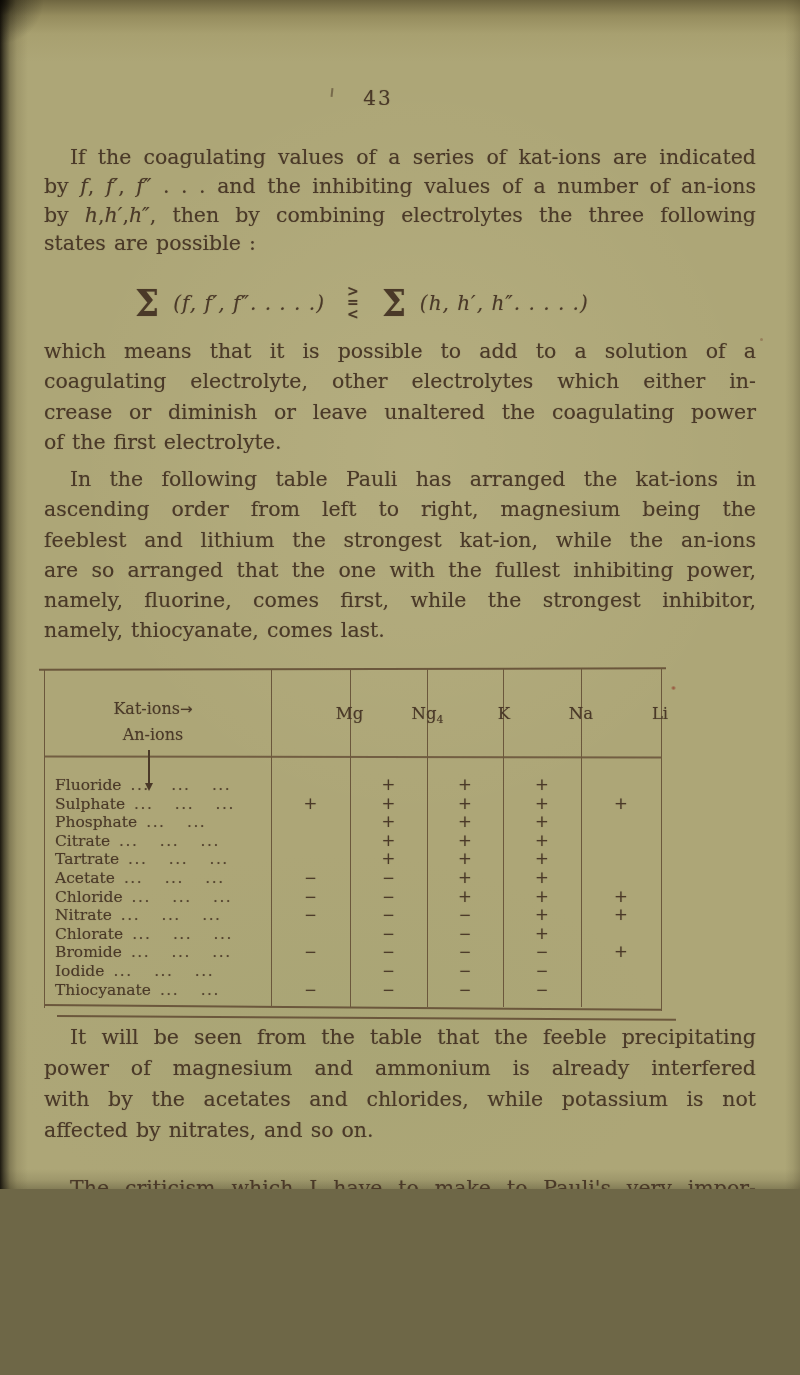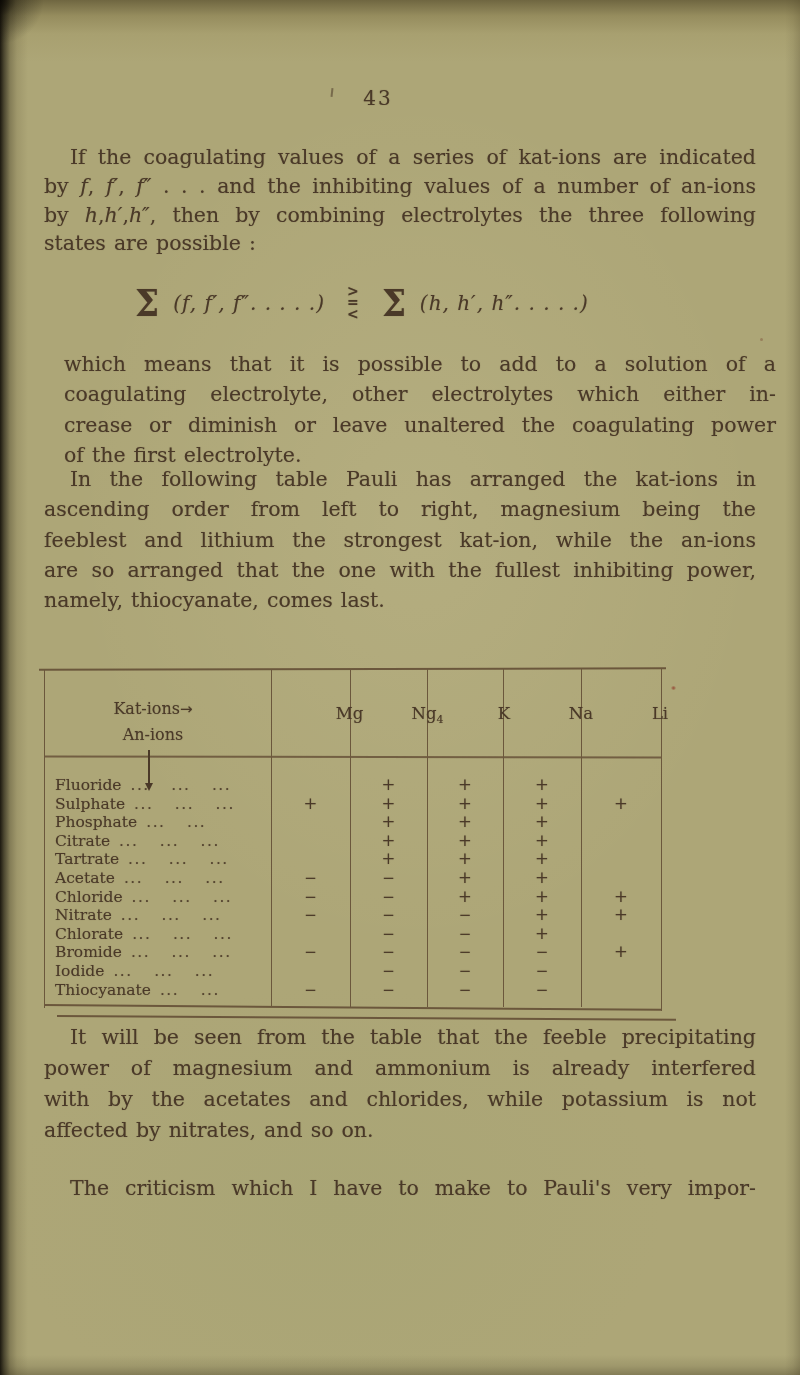--- a/index.html
+++ b/index.html
@@ -1,34 +1,34 @@
 <!DOCTYPE html>
 <html><head>
 <meta charset="utf-8">
 <style>
   html,body{margin:0;padding:0;background:#6e6747;}
   .page{
-    position:relative;width:800px;height:1375px;margin:0 auto;overflow:hidden;
+    position:relative;width:800px;height:1189px;margin:0 auto;overflow:hidden;
     background-color:var(--paper,#ada677);
     background-image:
       radial-gradient(circle at 0% 0%, rgba(10,8,4,.85) 0px, rgba(10,8,4,.35) 16px, rgba(10,8,4,0) 44px),
       linear-gradient(90deg, rgba(16,13,7,.92) 0px, rgba(24,20,10,.65) 4px, rgba(45,38,18,.32) 10px, rgba(70,60,32,.14) 17px, rgba(70,60,32,0) 28px),
       linear-gradient(180deg, rgba(88,78,44,.72) 0px, rgba(118,106,60,.42) 16px, rgba(148,136,84,.2) 34px, rgba(148,136,84,0) 62px),
       linear-gradient(270deg, rgba(58,49,27,.26) 0px, rgba(58,49,27,.1) 7px, rgba(58,49,27,0) 15px),
       linear-gradient(0deg, rgba(52,46,25,.34) 0px, rgba(52,46,25,.12) 9px, rgba(52,46,25,0) 20px),
       radial-gradient(ellipse 62% 45% at 52% 38%, rgba(255,248,215,.09), rgba(255,248,215,0) 70%),
       radial-gradient(ellipse 55% 22% at 42% 88%, rgba(148,160,108,.16), rgba(148,160,108,0) 75%);
     font-family:"DejaVu Serif","Liberation Serif",serif;
     color:var(--ink,#4a3928);
   }
   .pnum{position:absolute;top:86px;left:336px;width:84px;text-align:center;font-size:20px;letter-spacing:2px;text-shadow:0 0 1px rgba(74,57,40,.5);}
   .pnum-tick{position:absolute;top:88px;left:331px;width:2px;height:9px;background:rgba(74,57,40,.55);transform:rotate(6deg);}
   .para{position:absolute;left:44px;width:712px;font-size:20.5px;text-shadow:0 0 1px rgba(74,57,40,.42);word-spacing:1.5px;}
   .p1{top:143px;line-height:28.8px;}
-  .p2{top:349px;line-height:30.4px;margin-left:20px;}
+  .p2{top:336px;line-height:30.4px;}
   .p3{top:464px;line-height:30.3px;}
   .p4{top:1022px;line-height:31px;}
   .p5{top:1173px;line-height:31px;}
   .tline{text-align:justify;text-align-last:justify;}
   .tline.last{text-align-last:left;}
   .tline.ind{text-indent:26px;}
   .mvar{font-style:italic;}
   
   .formula{position:absolute;left:134px;top:279px;height:48px;display:flex;align-items:center;gap:13px;text-shadow:0 0 1px rgba(74,57,40,.45);}
   .sig{font-size:37px;line-height:40px;font-weight:bold;transform:scaleX(.92);}
@@ -95,20 +95,21 @@
       <div class="tline">which means that it is possible to add to a solution of a</div>
       <div class="tline">coagulating electrolyte, other electrolytes which either in-</div>
       <div class="tline">crease or diminish or leave unaltered the coagulating power</div>
       <div class="tline last">of the first electrolyte.</div>
     </div>
   <div class="para p3">
       <div class="tline ind">In the following table Pauli has arranged the kat-ions in</div>
       <div class="tline">ascending order from left to right, magnesium being the</div>
       <div class="tline">feeblest and lithium the strongest kat-ion, while the an-ions</div>
       <div class="tline">are so arranged that the one with the fullest inhibiting power,</div>
+      <div class="tline">namely, fluorine, comes first, while the strongest inhibitor,</div>
       <div class="tline last">namely, thiocyanate, comes last.</div>
     </div>
 
   <div class="tbl">
     <div class="hrule rule-top"></div>
     <div class="hrule rule-headline"></div>
     <div class="hrule rule-bot1"></div>
     <div class="hrule rule-bot2"></div>
     <div class="vrule v-left"></div>
     <div class="vrule v-1"></div>

